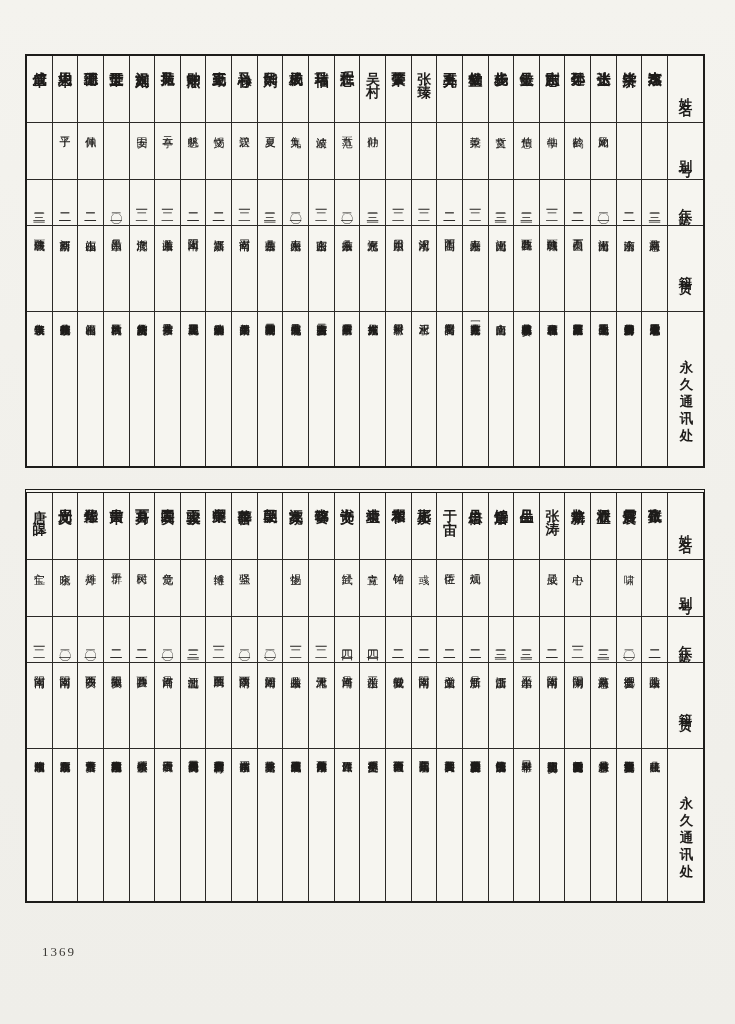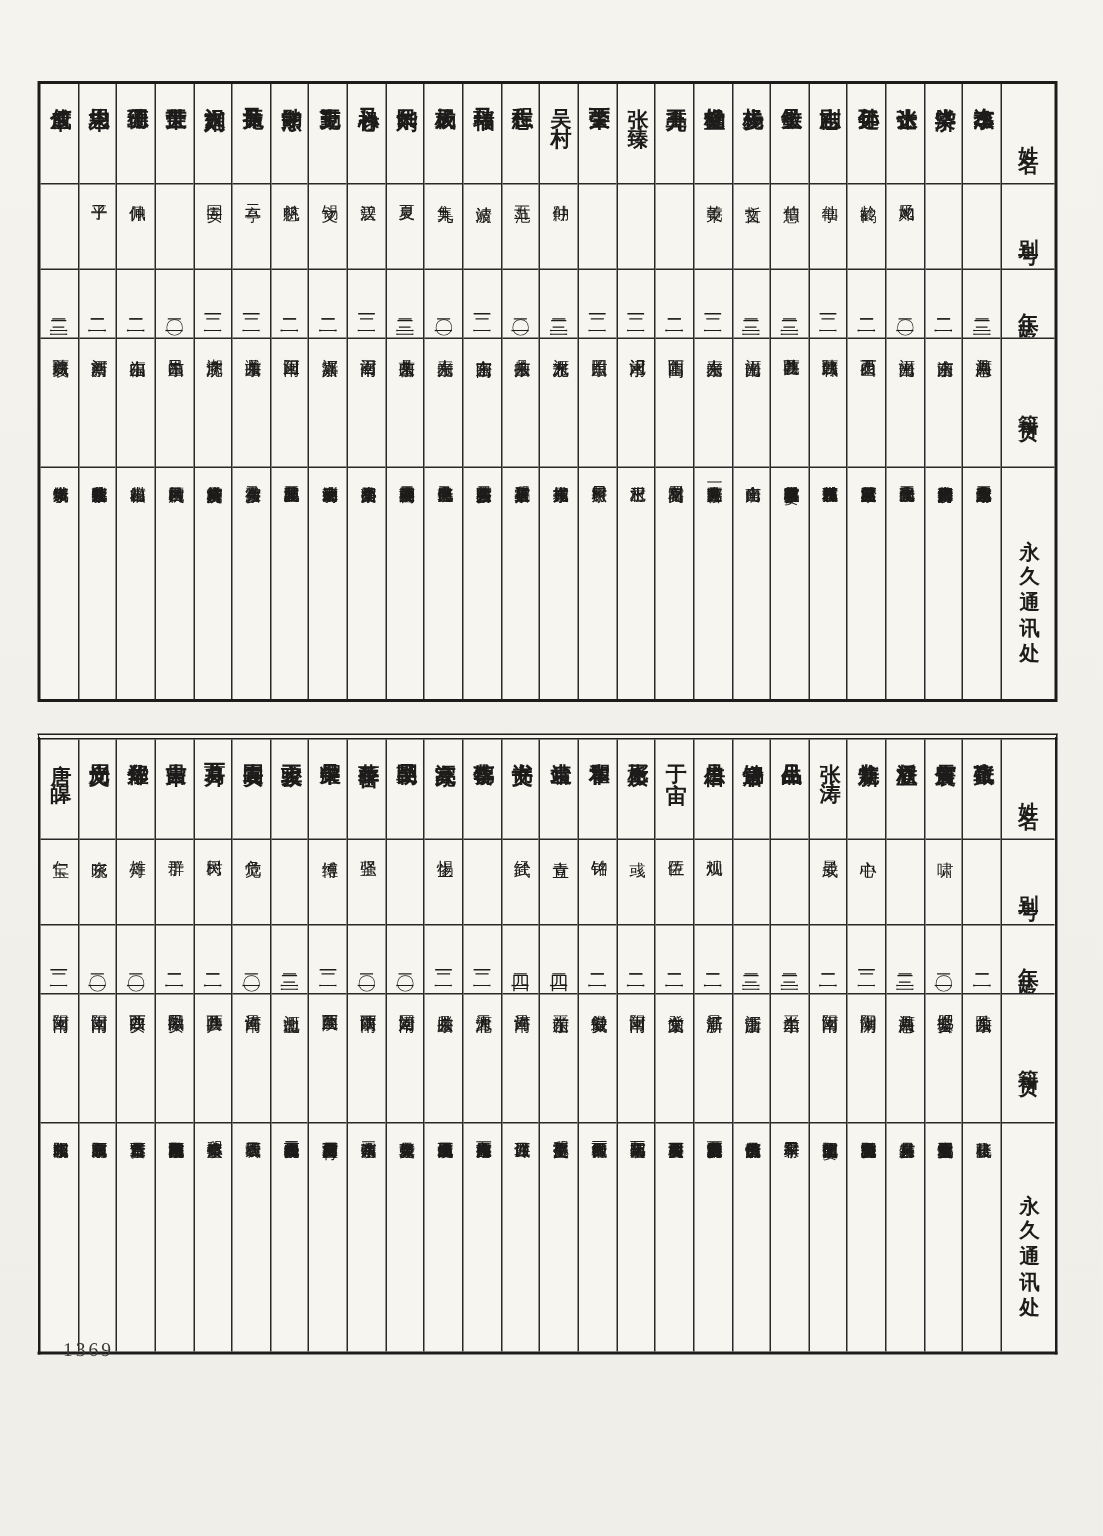--- a/index.html
+++ b/index.html
@@ -38,21 +38,21 @@
   .name-cell{height:66px;padding-top:5px;font-size:14px;font-weight:700;}
   .alias-cell{height:57px;padding-top:5px;font-size:11px;}
   .age-cell{height:46px;align-items:center;font-size:12.5px;padding:2px 0;}
   .origin-cell{height:86px;padding-top:5px;font-size:11px;}
   .addr-cell{flex:1 1 auto;padding-top:4px;font-size:10.5px;}
   .addr-cell .v{line-height:1.1;}
   .hdr{align-items:center;font-weight:700;}
   .hdr .v{letter-spacing:6px;font-size:13.5px;}
   .hdr-addr .v{letter-spacing:17px;font-size:13.5px;}
   .page-number{
-    position:absolute;left:42px;top:892px;
+    position:absolute;left:42px;top:944px;
     font-size:13px;letter-spacing:2px;color:#3a3834;
   }
 </style>
 </head>
 <body>
 
 <div class="sheet">
 
   <div class="reg-table table-top">
     <div class="col header-col">

